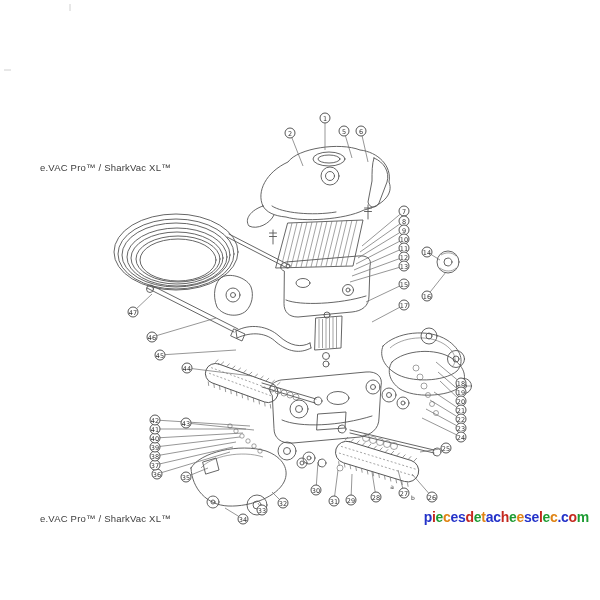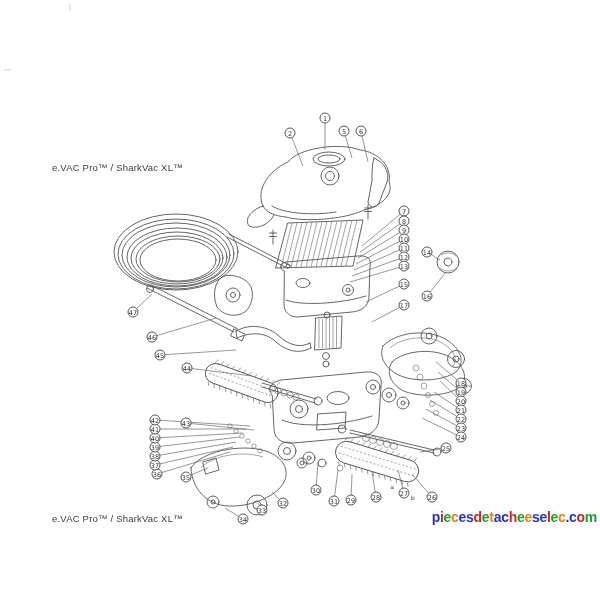--- a/index.html
+++ b/index.html
@@ -1,22 +1,22 @@
 <!DOCTYPE html>
 <html><head>
 <meta charset="utf-8">
 <style>
   html,body{margin:0;padding:0;background:#fff;}
   body{width:600px;height:600px;overflow:hidden;font-family:"Liberation Sans",sans-serif;}
   .page{position:relative;width:600px;height:600px;background:#ffffff;}
   svg.art{position:absolute;left:0;top:0;}
-  .model-label{position:absolute;font-size:9.5px;color:#3c3c3c;letter-spacing:.2px;white-space:nowrap;margin-left:12px;}
+  .model-label{position:absolute;font-size:9.5px;color:#3c3c3c;letter-spacing:.2px;white-space:nowrap;}
   .model-label.top{left:40px;top:162px;}
   .model-label.bottom{left:40px;top:513px;}
-  .watermark{position:absolute;right:3px;top:509px;font-size:14px;font-weight:bold;letter-spacing:-0.3px;white-space:nowrap;
+  .watermark{position:absolute;right:11px;top:509px;font-size:14px;font-weight:bold;letter-spacing:-0.3px;white-space:nowrap;
              text-shadow:0 0 2px #ffffff,0 1px 0 rgba(255,255,255,.85);}
   
   .ln{stroke:#555;stroke-width:.9;fill:none;stroke-linecap:round;stroke-linejoin:round;}
   .thin{stroke:#666;stroke-width:.6;fill:none;}
   .dash{stroke:#777;stroke-width:.6;fill:none;stroke-dasharray:2 2;}
   .mark{stroke:#c4c4c4;stroke-width:.8;}
   .leader{stroke:#6a6a6a;stroke-width:.7;fill:none;}
   .co-circle{fill:#ffffff;stroke:#444;stroke-width:.9;}
   .co-text{font:6.5px "DejaVu Sans",sans-serif;fill:#333;text-anchor:middle;dominant-baseline:central;}
   .co-letter{font:6px "DejaVu Sans",sans-serif;fill:#333;text-anchor:middle;dominant-baseline:central;}

